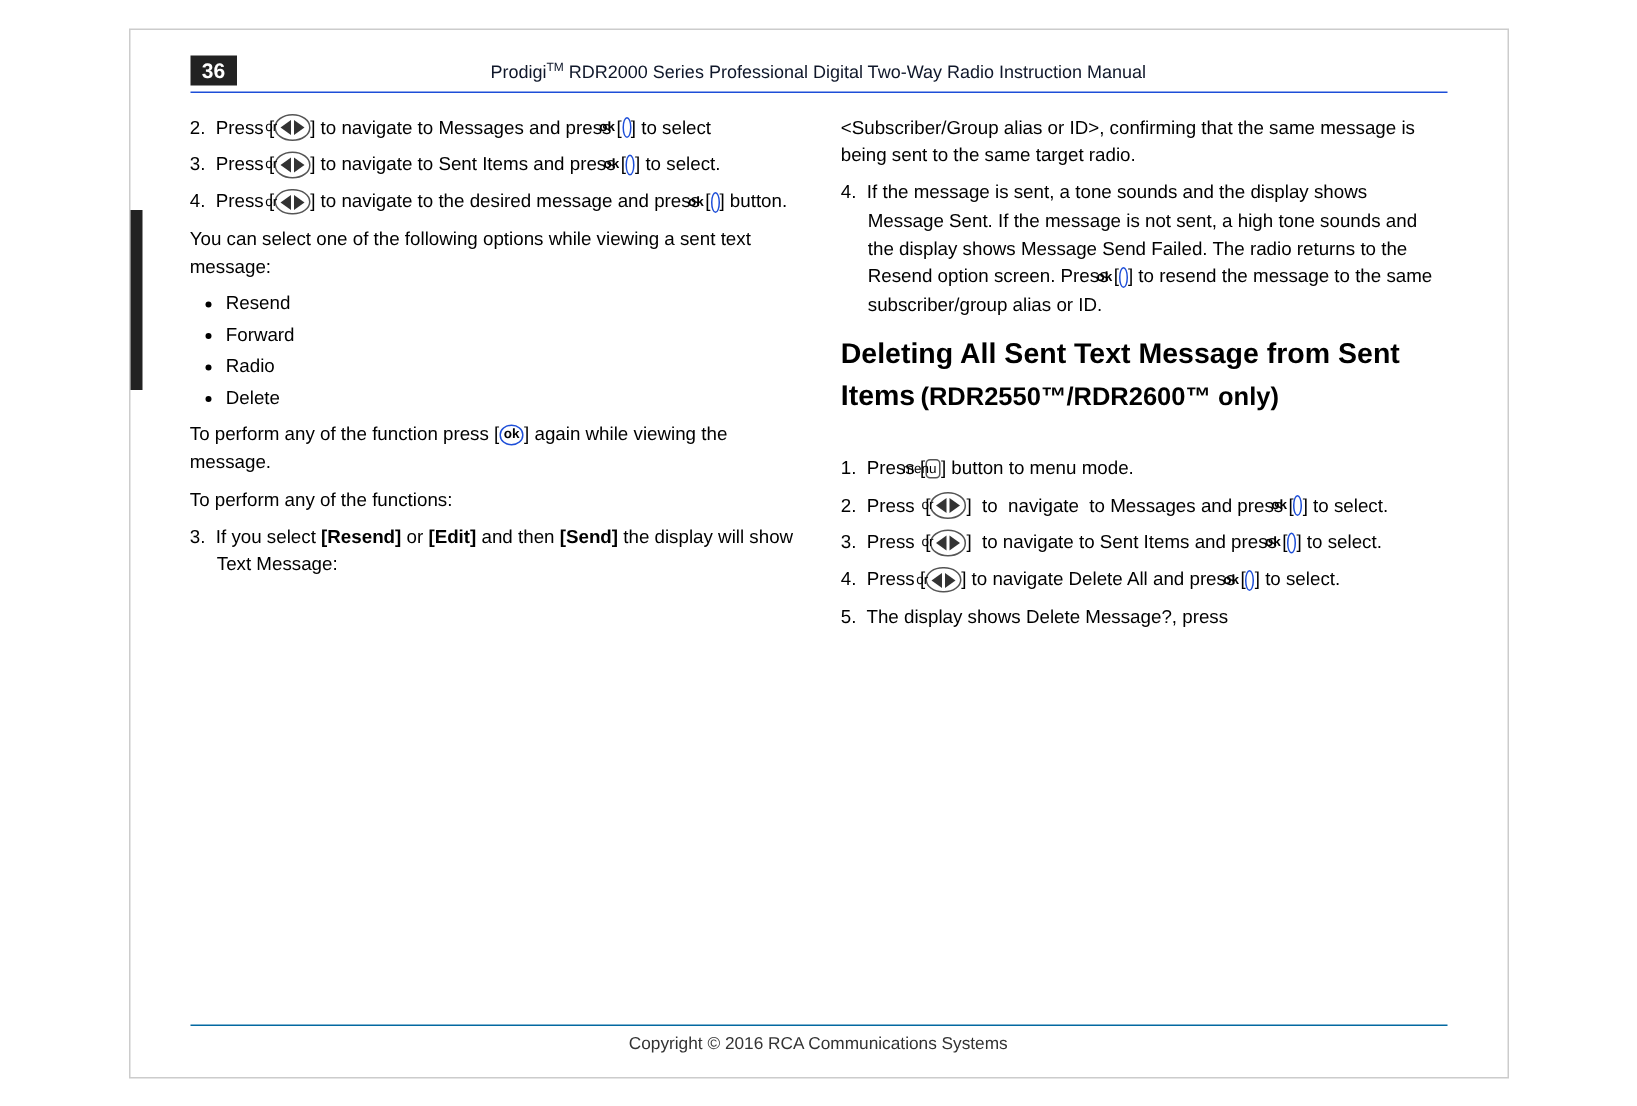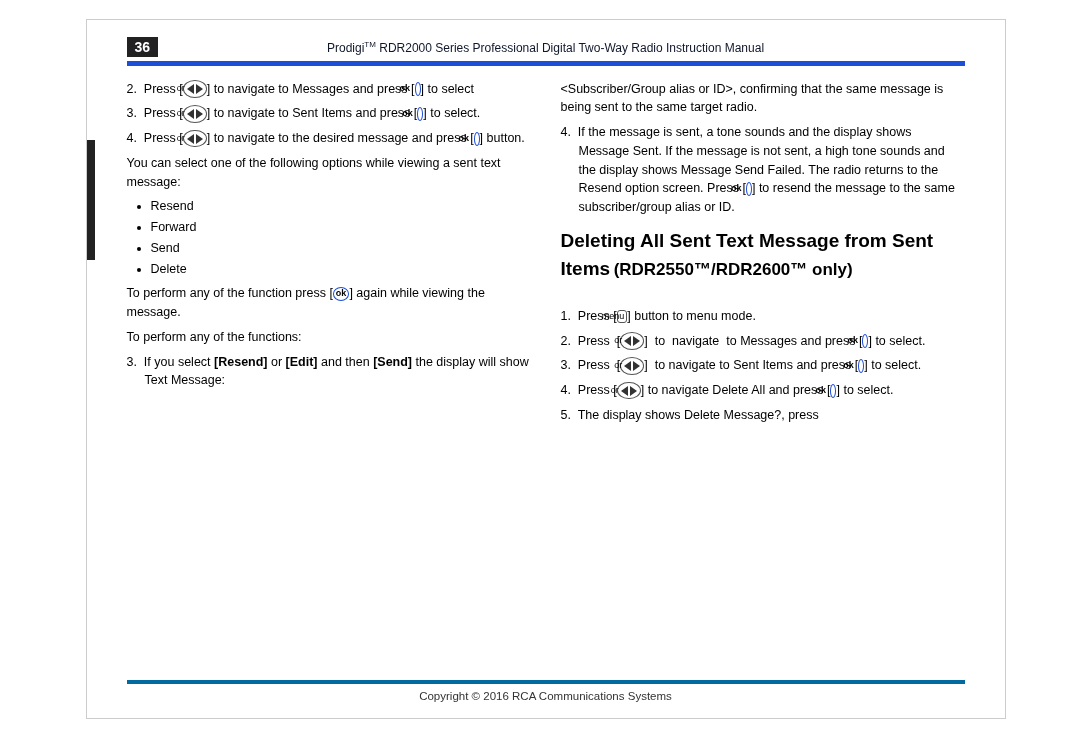--- a/index.html
+++ b/index.html
@@ -19,21 +19,21 @@
       height: 700px;
       background: #fff;
       position: relative;
       padding: 20px 40px 20px 40px;
       border: 1px solid #ccc;
     }
     .header {
       display: flex;
       justify-content: center;
       align-items: center;
-      border-bottom: 5px solid #1d4ed8;
+      border-bottom: 1px solid #1d4ed8;
       padding-bottom: 6px;
       margin-bottom: 14px;
       position: relative;
     }
     .page-number {
       position: absolute;
       left: 0;
       background: #222;
       color: #fff;
       font-weight: bold;
@@ -83,21 +83,21 @@
       font-size: 19px;
     }
     .footer {
       position: absolute;
       bottom: 16px;
       left: 0;
       right: 0;
       text-align: center;
       font-size: 11.5px;
       color: #333;
-      border-top: 4px solid #0369a1;
+      border-top: 1px solid #0369a1;
       padding-top: 6px;
       margin: 0 40px;
     }
     .ok-btn {
       display: inline-block;
       border: 1px solid #1d4ed8;
       border-radius: 50%;
       font-size: 9px;
       padding: 0px 2px;
       vertical-align: middle;
@@ -176,21 +176,21 @@
       <div class="step">
         4.&nbsp; Press [<span class="nav-btn"><span class="arrow-left"></span>or<span class="arrow-right"></span></span>] to navigate to the desired message and press [<span class="ok-btn">ok</span>] button.
       </div>
 
       <div class="section-text">
         You can select one of the following options while viewing a sent text message:
       </div>
       <ul class="bullet-list">
         <li>Resend</li>
         <li>Forward</li>
-        <li>Send</li>
+        <li>Radio</li>
         <li>Delete</li>
       </ul>
 
       <div class="section-text">
         To perform any of the function press [<span class="ok-btn">ok</span>] again while viewing the message.
       </div>
 
       <div class="section-text">
         To perform any of the functions:
       </div>

